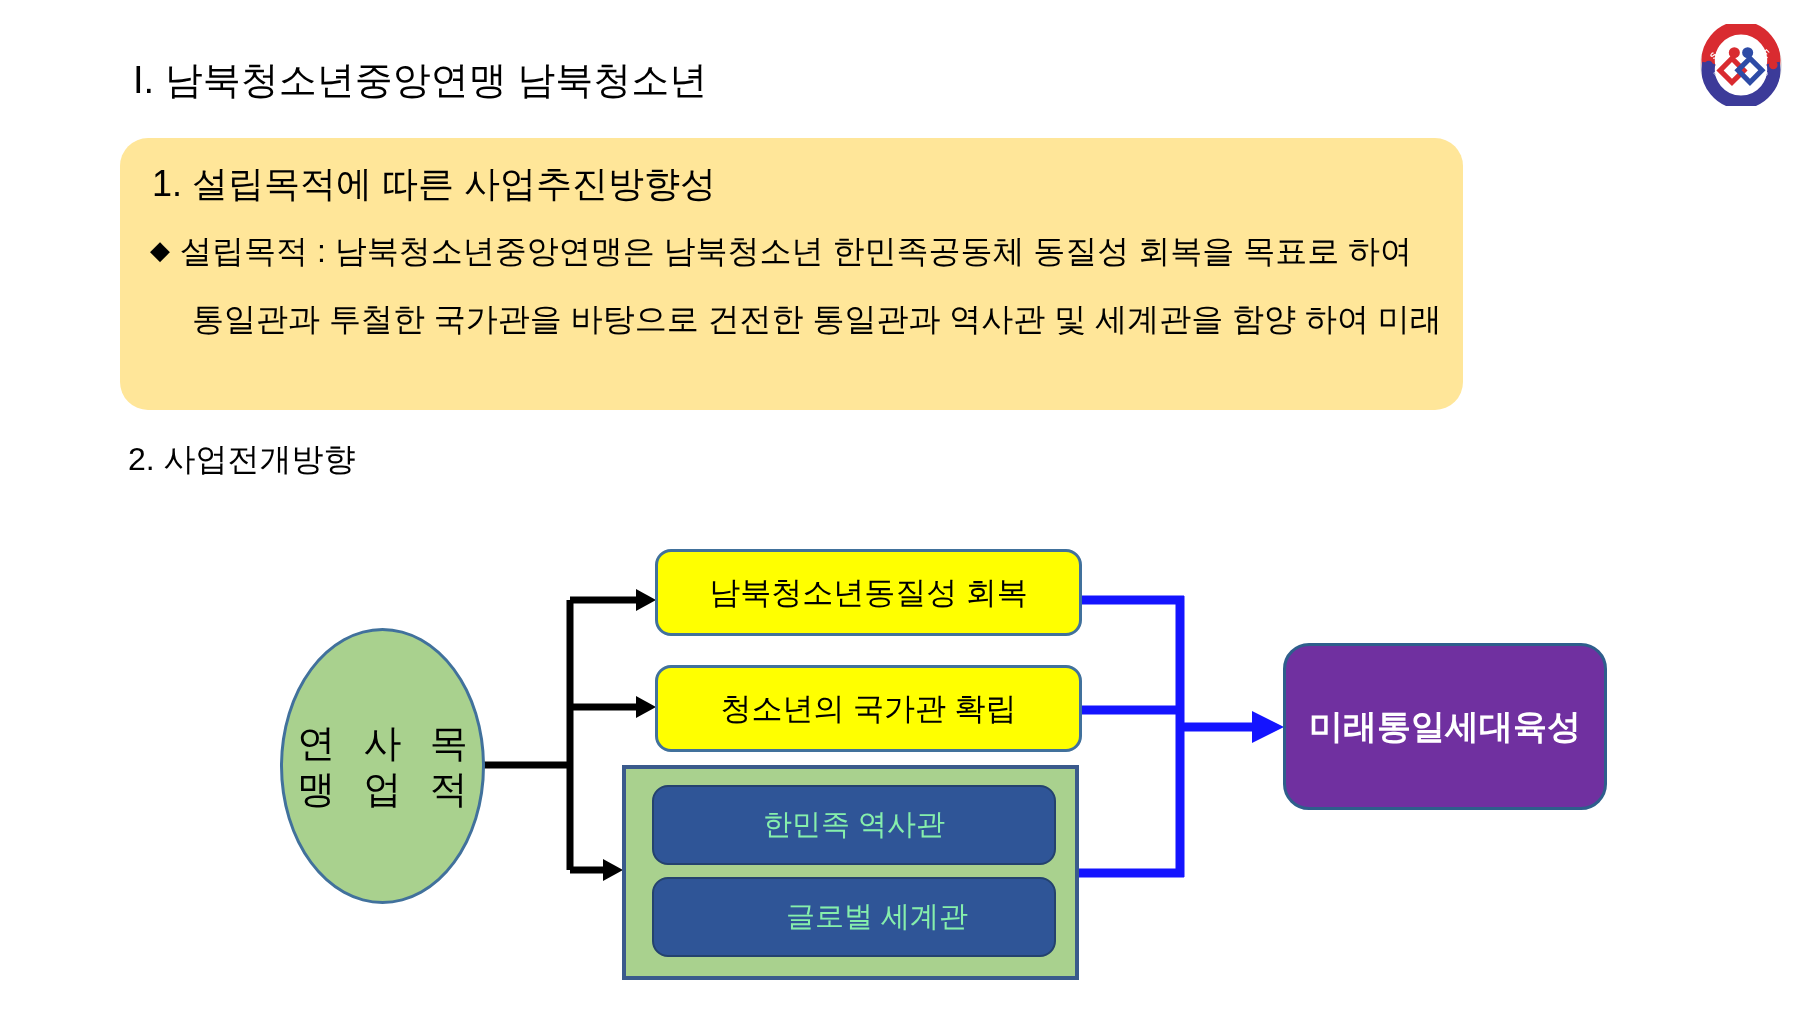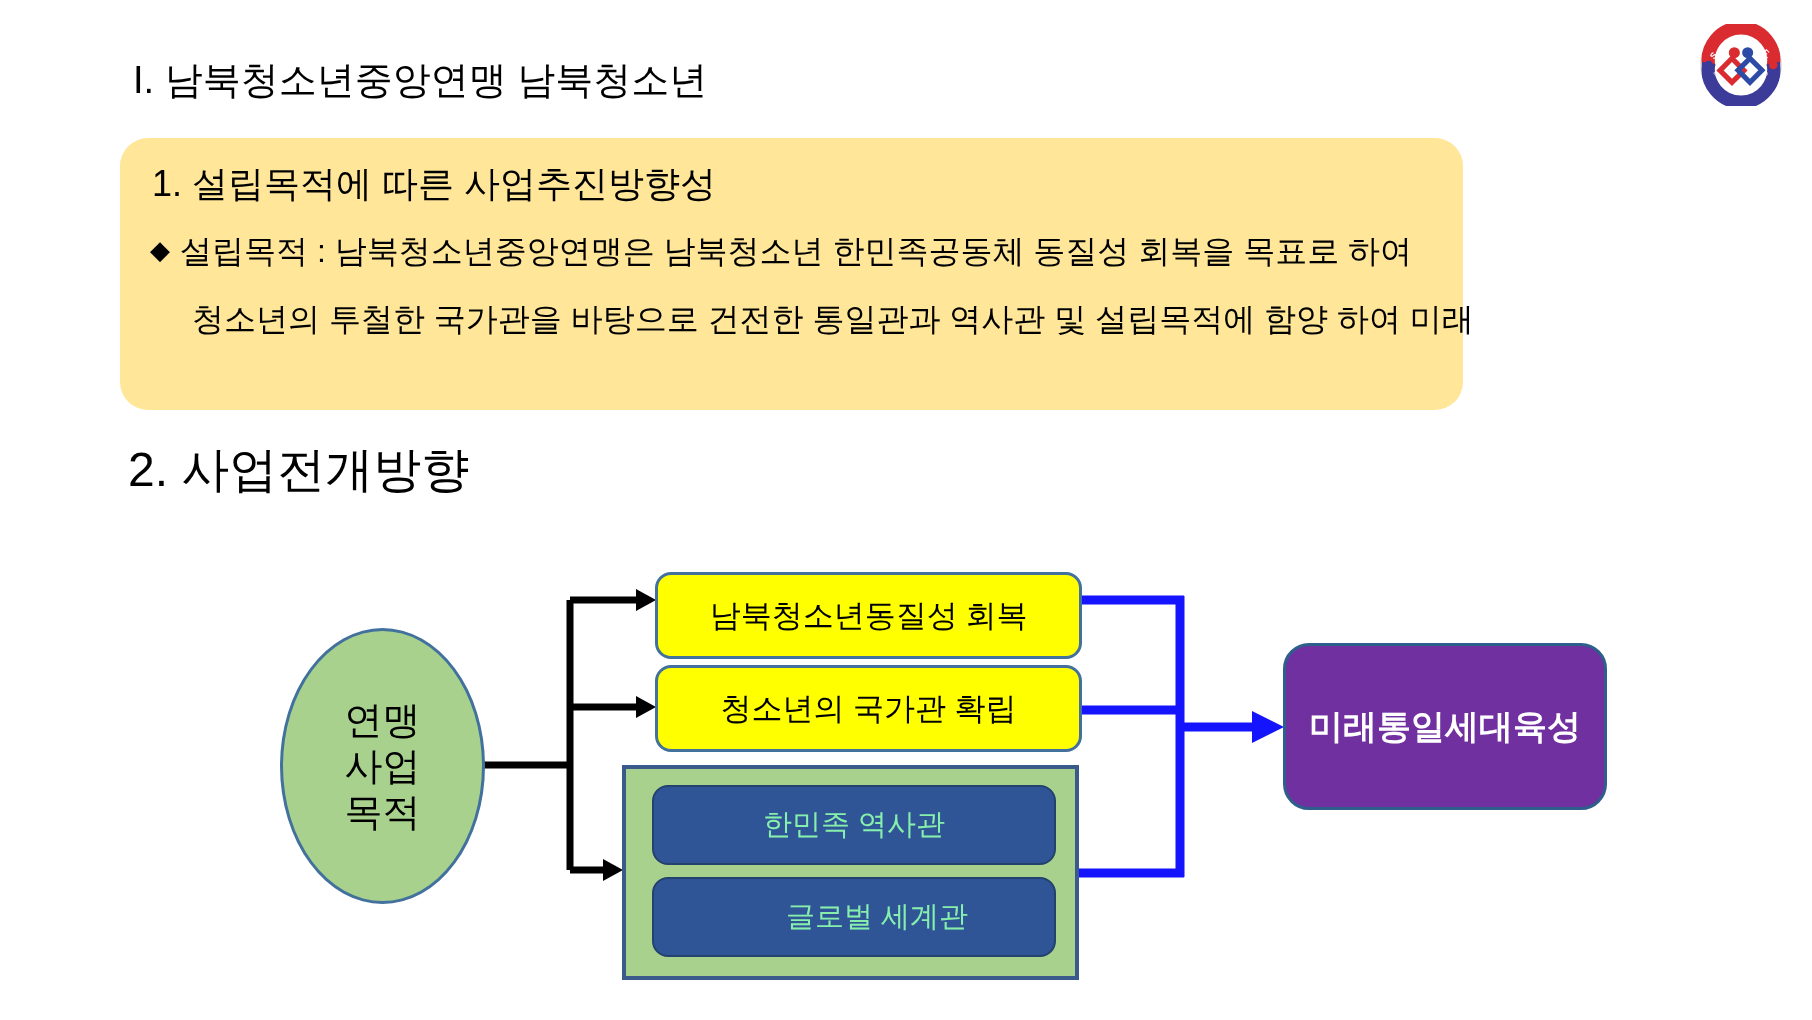--- a/index.html
+++ b/index.html
@@ -33,47 +33,47 @@
     white-space: nowrap;
   }
   .purpose-line { font-size: 32px; white-space: nowrap; }
   .pl1 { left: 30px;  top: 92px; }
   .pl2 { left: 72px;  top: 160px; }
   .pl3 { left: 72px;  top: 228px; }
   .bullet-diamond { font-size: 26px; vertical-align: 3px; margin-right: 10px; }
 
   .section2-heading {
     left: 128px; top: 438px;
-    font-size: 48px;
+    font-size: 32px;
     white-space: nowrap;
   }
 
   .src-ellipse {
     left: 280px; top: 628px;
     width: 205px; height: 276px;
     background: #A9D18E;
     border: 3px solid #41719C;
     border-radius: 50%;
-    display: flex; flex-direction: column;
+    display: flex; 
     align-items: center; justify-content: center;
     font-size: 38px; line-height: 46px;
     text-align: center;
   }
 
   .goal-box {
     left: 655px;
     width: 427px; height: 87px;
     background: #FFFF00;
     border: 3px solid #41719C;
     border-radius: 16px;
     display: flex; align-items: center; justify-content: center;
     font-size: 31px;
     white-space: nowrap;
   }
-  .goal1 { top: 572px; font-family: Liberation Serif, serif; }
+  .goal1 { top: 549px; }
   .goal2 { top: 665px; }
 
   .value-group {
     left: 622px; top: 765px;
     width: 457px; height: 215px;
     background: #A9D18E;
     border: 4px solid #3A5A8C;
   }
   .value-box {
     position: absolute;
@@ -145,21 +145,21 @@
       <circle cx="33.5" cy="28" r="5.4" fill="#D92B30"></circle>
       <circle cx="46.5" cy="28" r="5.4" fill="#2D4BA6"></circle>
     </g>
   </svg>
 
   <div class="abs purpose-box">
     <div class="abs purpose-heading">1.  설립목적에 따른 사업추진방향성</div>
     <div class="abs purpose-line pl1">
       <span class="bullet-diamond">◆</span><span>설립목적 : 남북청소년중앙연맹은 남북청소년 한민족공동체 동질성 회복을 목표로 하여</span>
     </div>
-    <div class="abs purpose-line pl2">청소년의 투철한 국가관을 바탕으로 건전한 통일관과 역사관 및 설립목적에 함양 하여 미래</div>
+    <div class="abs purpose-line pl2">통일관과 투철한 국가관을 바탕으로 건전한 통일관과 역사관 및 세계관을 함양 하여 미래</div>
   </div>
 
   <div class="abs section2-heading">2. 사업전개방향</div>
 
   <svg class="abs connector-layer" viewBox="0 0 1812 1020">
 
     <g stroke="#000000" stroke-width="7" fill="none">
       <path d="M 483,765 H 573"></path>
       <path d="M 570,600 V 870"></path>
       <path d="M 570,600 H 637"></path>

